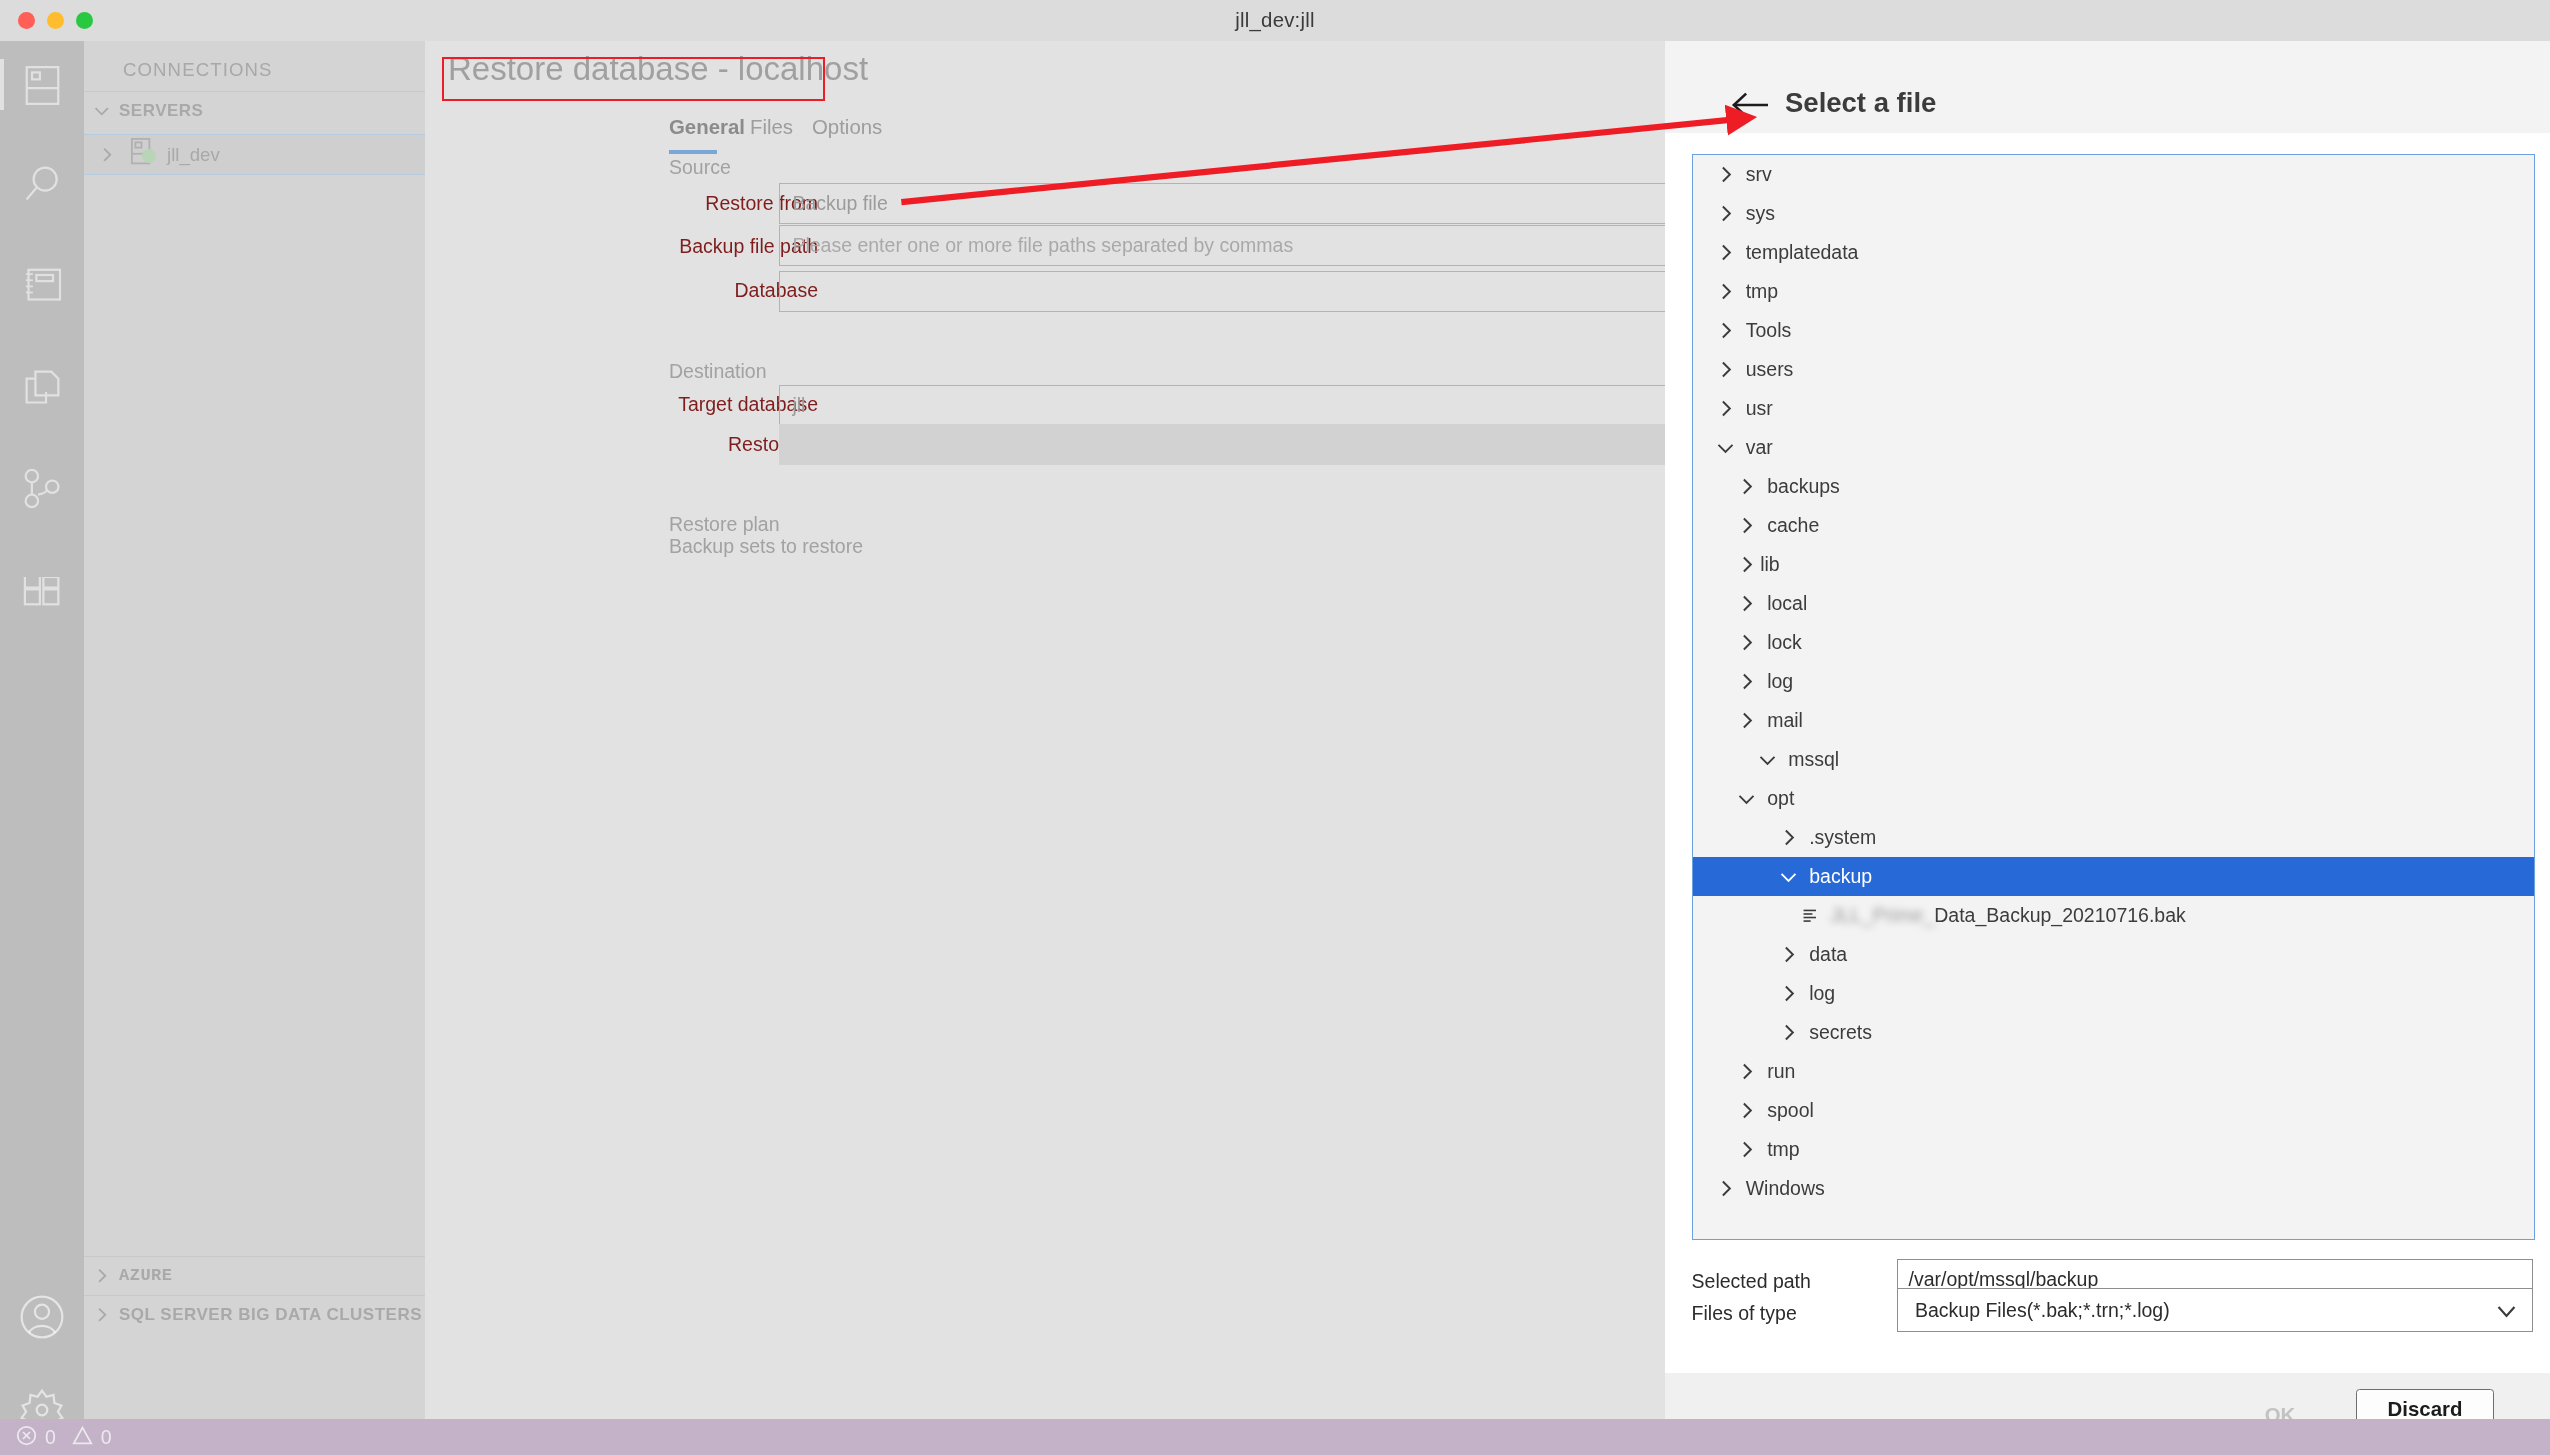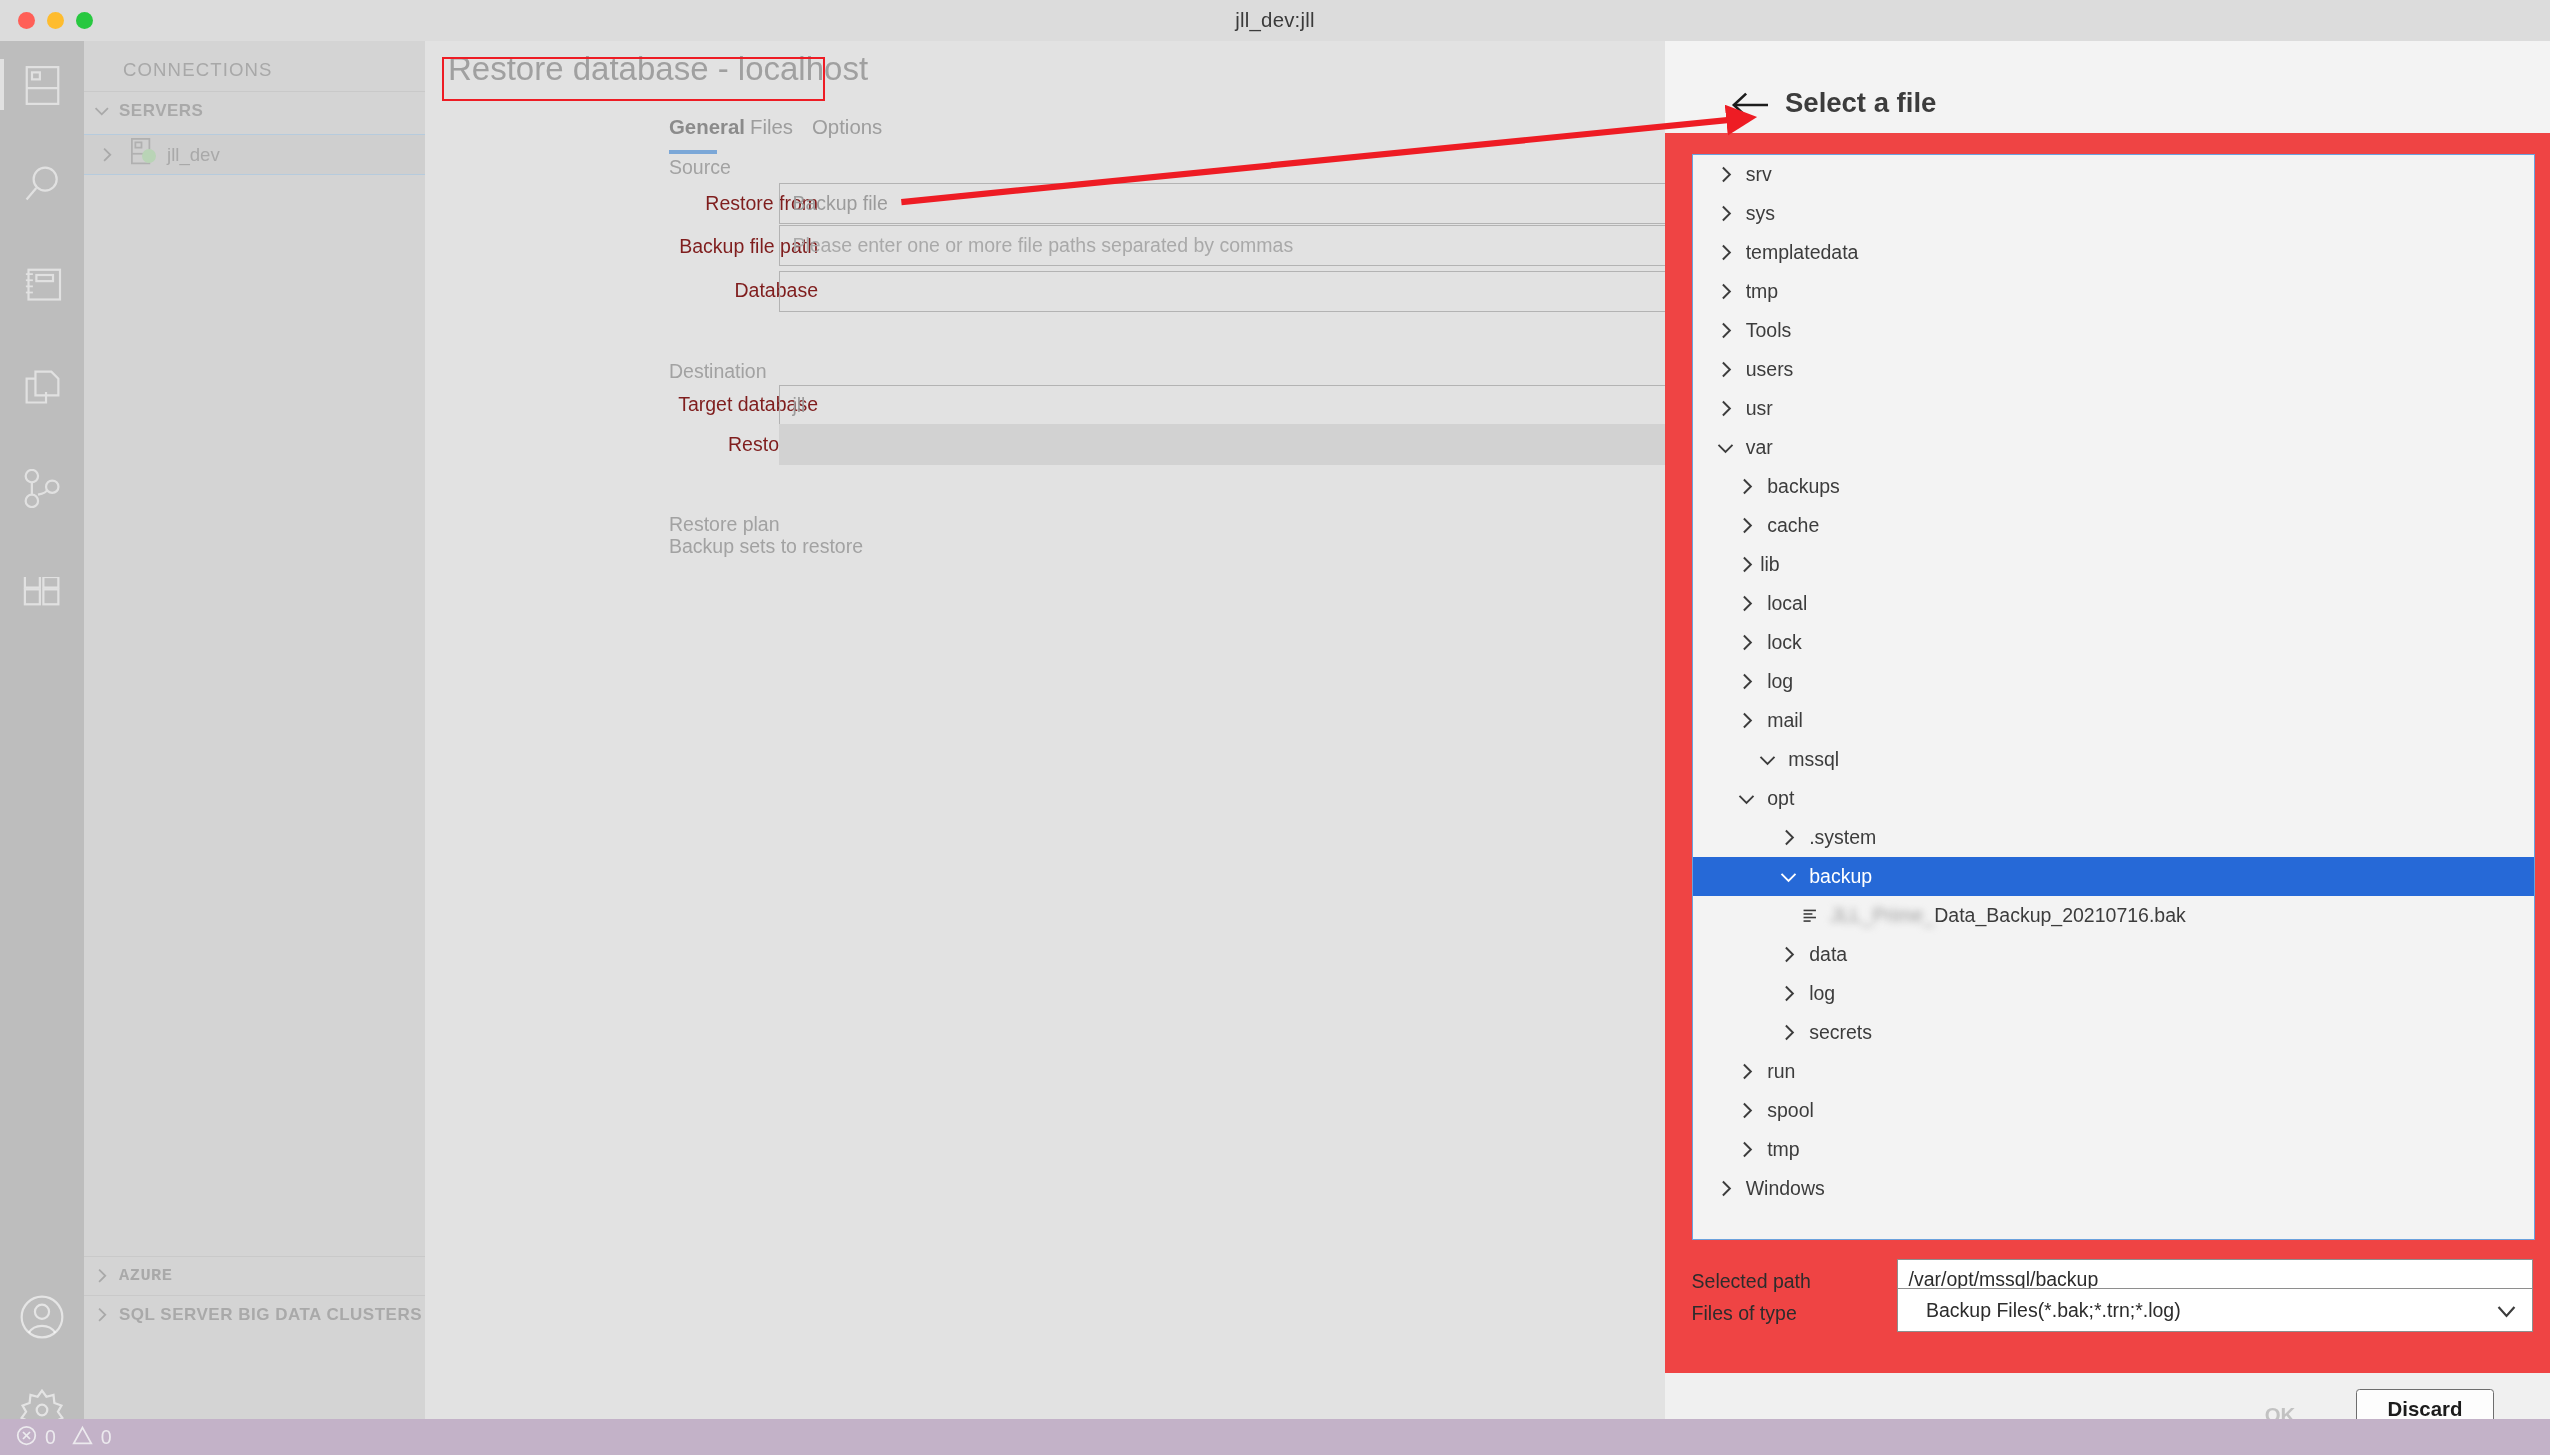--- a/index.html
+++ b/index.html
@@ -67,21 +67,21 @@
   .field-label{position:absolute;font-size:19.5px;color:#7f1d1d;text-align:right;}
   .field-box{
     position:absolute;height:41px;border:0.9px solid #b3b3b3;background:transparent;
     display:flex;align-items:center;padding-left:12.4px;box-sizing:border-box;
     font-size:19.5px;color:#a9a9a9;
   }
   .field-box.filled{background:#d2d2d2;border:none;}
   .field-box.value{color:#9b9b9b;}
 
   
-  .filepanel{position:absolute;left:1665px;top:41px;width:886px;height:1415px;background:#ef4444;}
+  .filepanel{position:absolute;left:1665px;top:41px;width:886px;height:1415px;background:#ffffff;}
   .fp-header{position:absolute;left:0;top:0;width:886px;height:92px;background:#f3f3f3;}
   .fp-back{position:absolute;left:66px;top:50px;width:39px;height:28px;cursor:pointer;}
   .fp-title{position:absolute;left:120px;top:46px;font-size:27.5px;font-weight:bold;color:#3c3c3c;}
 
   .tree{
     position:absolute;left:26.6px;top:113px;width:843px;height:1086px;
     background:#f3f3f3;border:1.8px solid #6ba1dd;box-sizing:border-box;overflow:hidden;
   }
   .tree-row{
     position:relative;height:39px;display:flex;align-items:center;
@@ -95,21 +95,21 @@
     display:inline-block;color:#9a9a9a;filter:blur(3.5px);
   }
 
   .fp-field-label{position:absolute;font-size:19.5px;color:#2c2c2c;}
   .fp-input{
     position:absolute;height:41px;border:0.9px solid #8e8e8e;background:#fff;box-sizing:border-box;
     display:flex;align-items:center;padding-left:10.6px;font-size:19.5px;color:#2c2c2c;
   }
   .fp-select{
     position:absolute;height:44px;border:0.9px solid #8e8e8e;background:#fff;box-sizing:border-box;
-    display:flex;align-items:center;padding-left:28px;font-size:19.5px;color:#2c2c2c;
+    display:flex;align-items:center;padding-left:17px;font-size:19.5px;color:#2c2c2c;
   }
   .fp-select .caret{position:absolute;right:14px;top:10.6px;}
 
   .fp-footer{position:absolute;left:0;top:1332px;width:886px;height:83px;background:#f0f0f0;}
   .btn-ok{
     position:absolute;left:584px;top:25px;width:62px;height:35px;
     display:flex;align-items:center;justify-content:center;
     font-size:20.4px;font-weight:bold;color:#c2c2c2;
   }
   .btn-discard{

